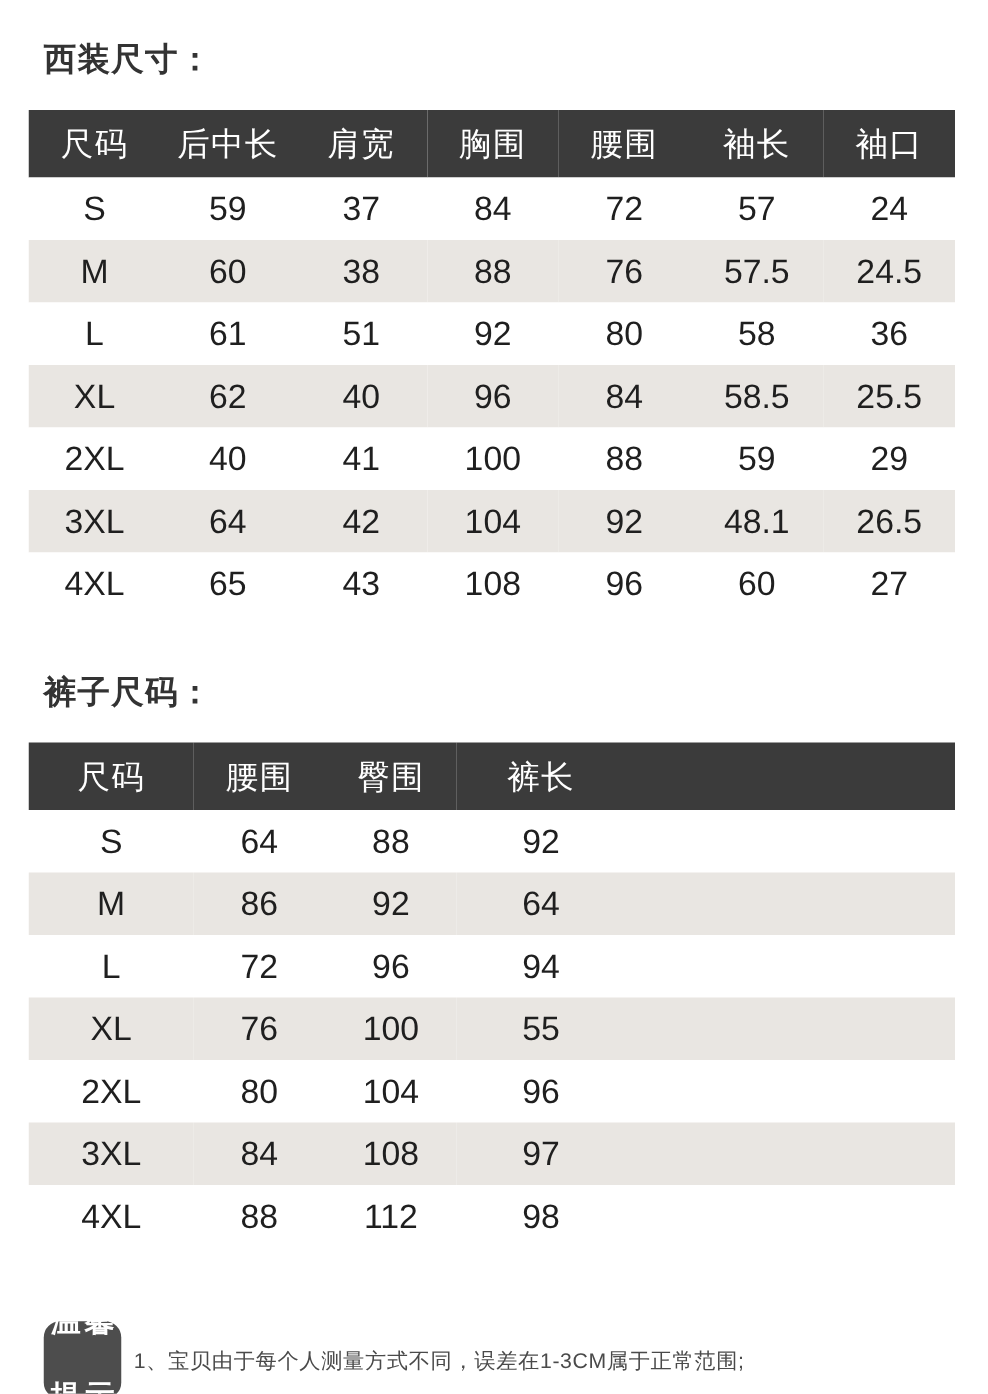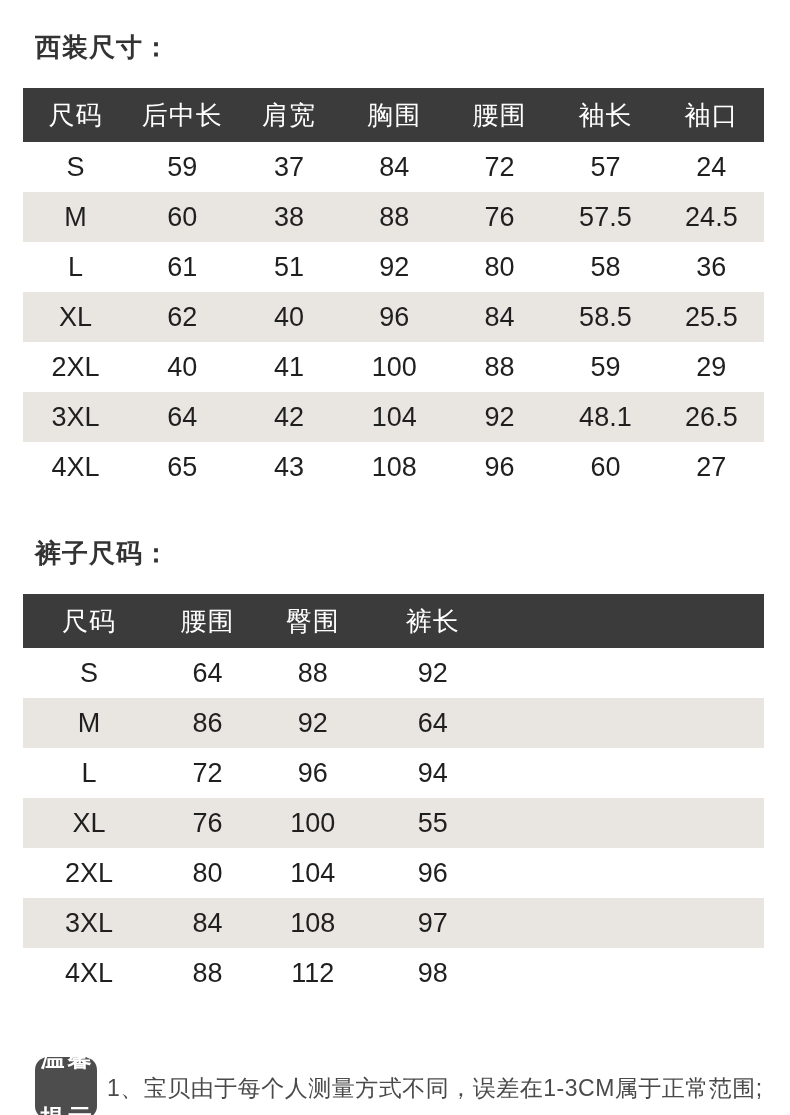--- a/index.html
+++ b/index.html
@@ -67,21 +67,21 @@
     text-align: center;
     display: flex;
     flex-direction: column;
     justify-content: center;
     flex: 0 0 auto;
     gap: 32px;
   }
   .tip-badge span { display: block; text-indent: 3px; }
   .tip-text {
     margin-left: 10px;
-    font-size: 23px;
+    font-size: 17px;
     color: #4a4a4a;
     letter-spacing: 0.5px;
     white-space: nowrap;
   }
 </style>
 </head>
 <body>
 
 <div>
   <h2 class="section-title">西装尺寸：</h2>

